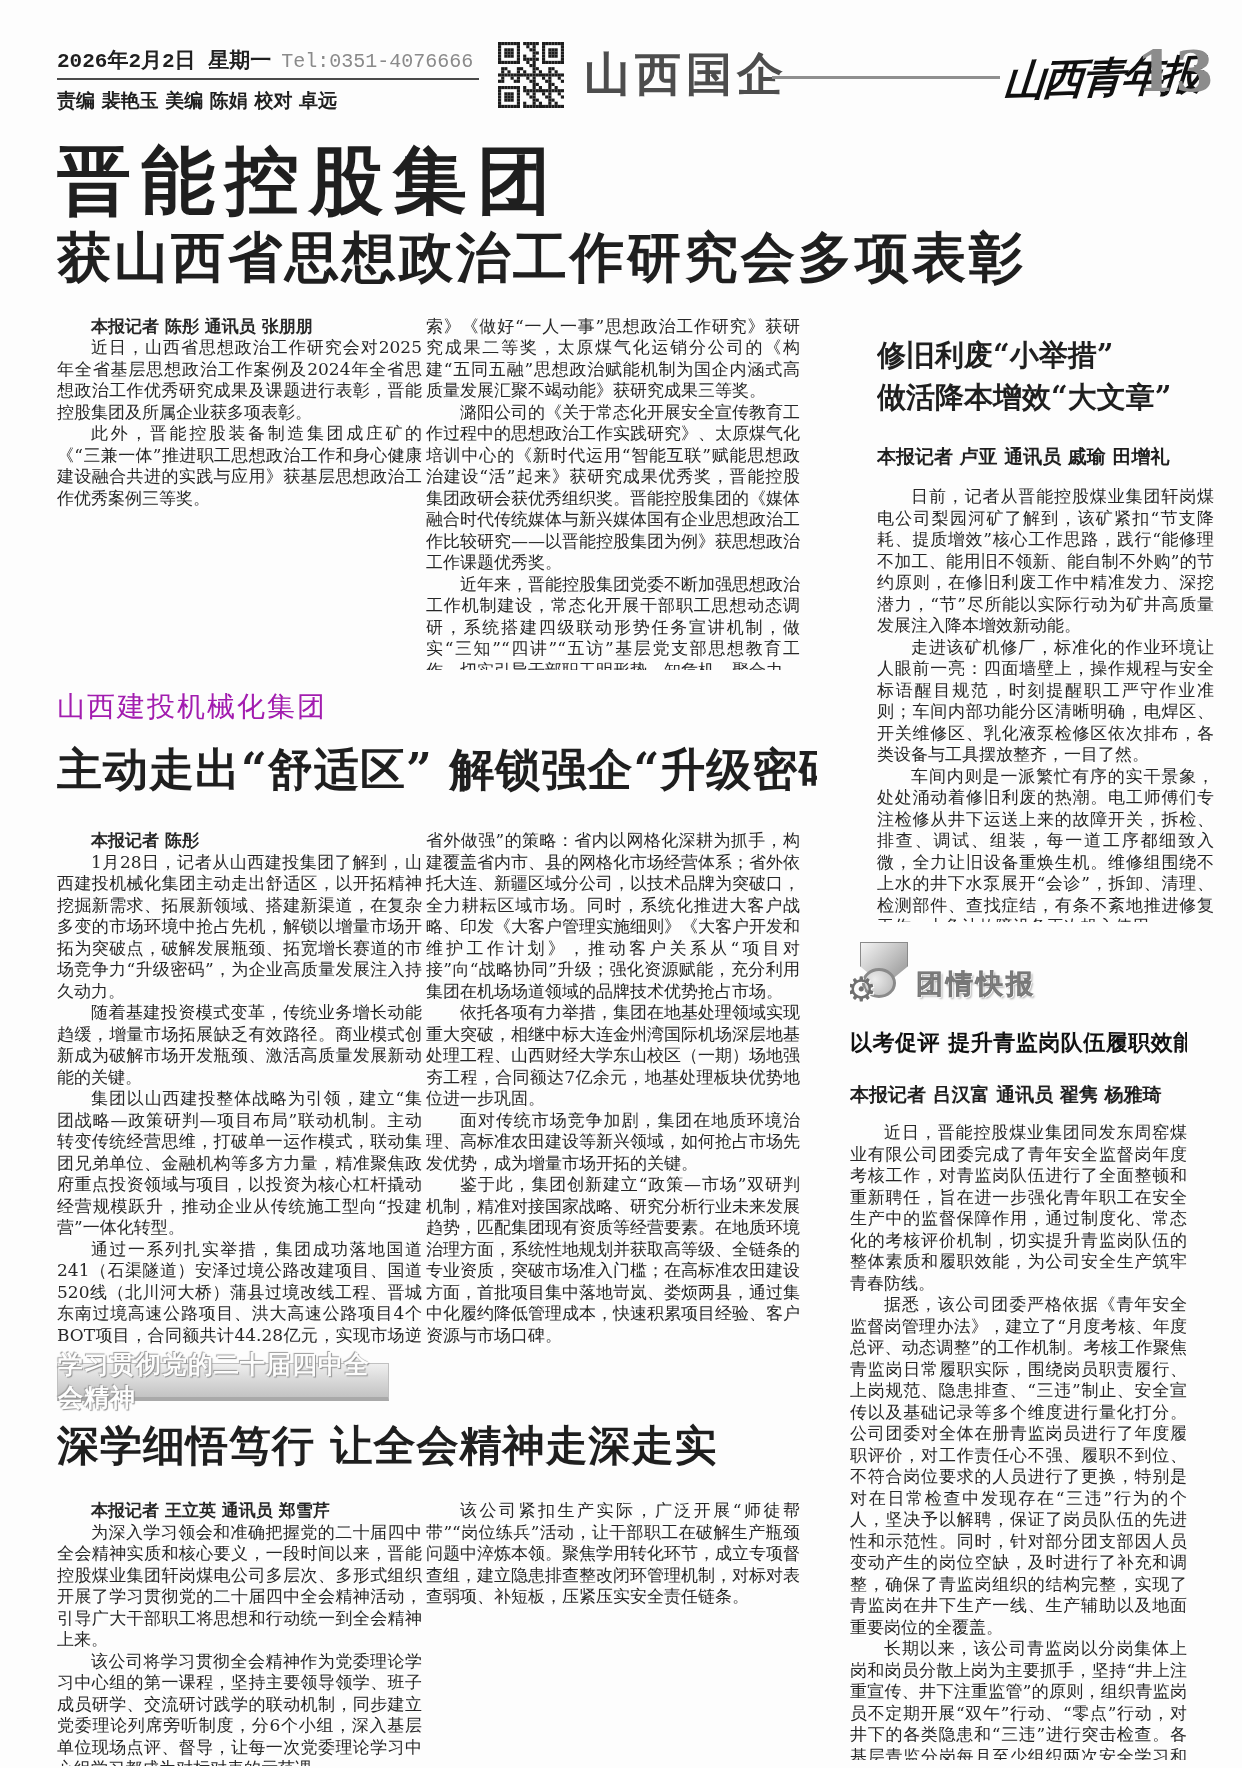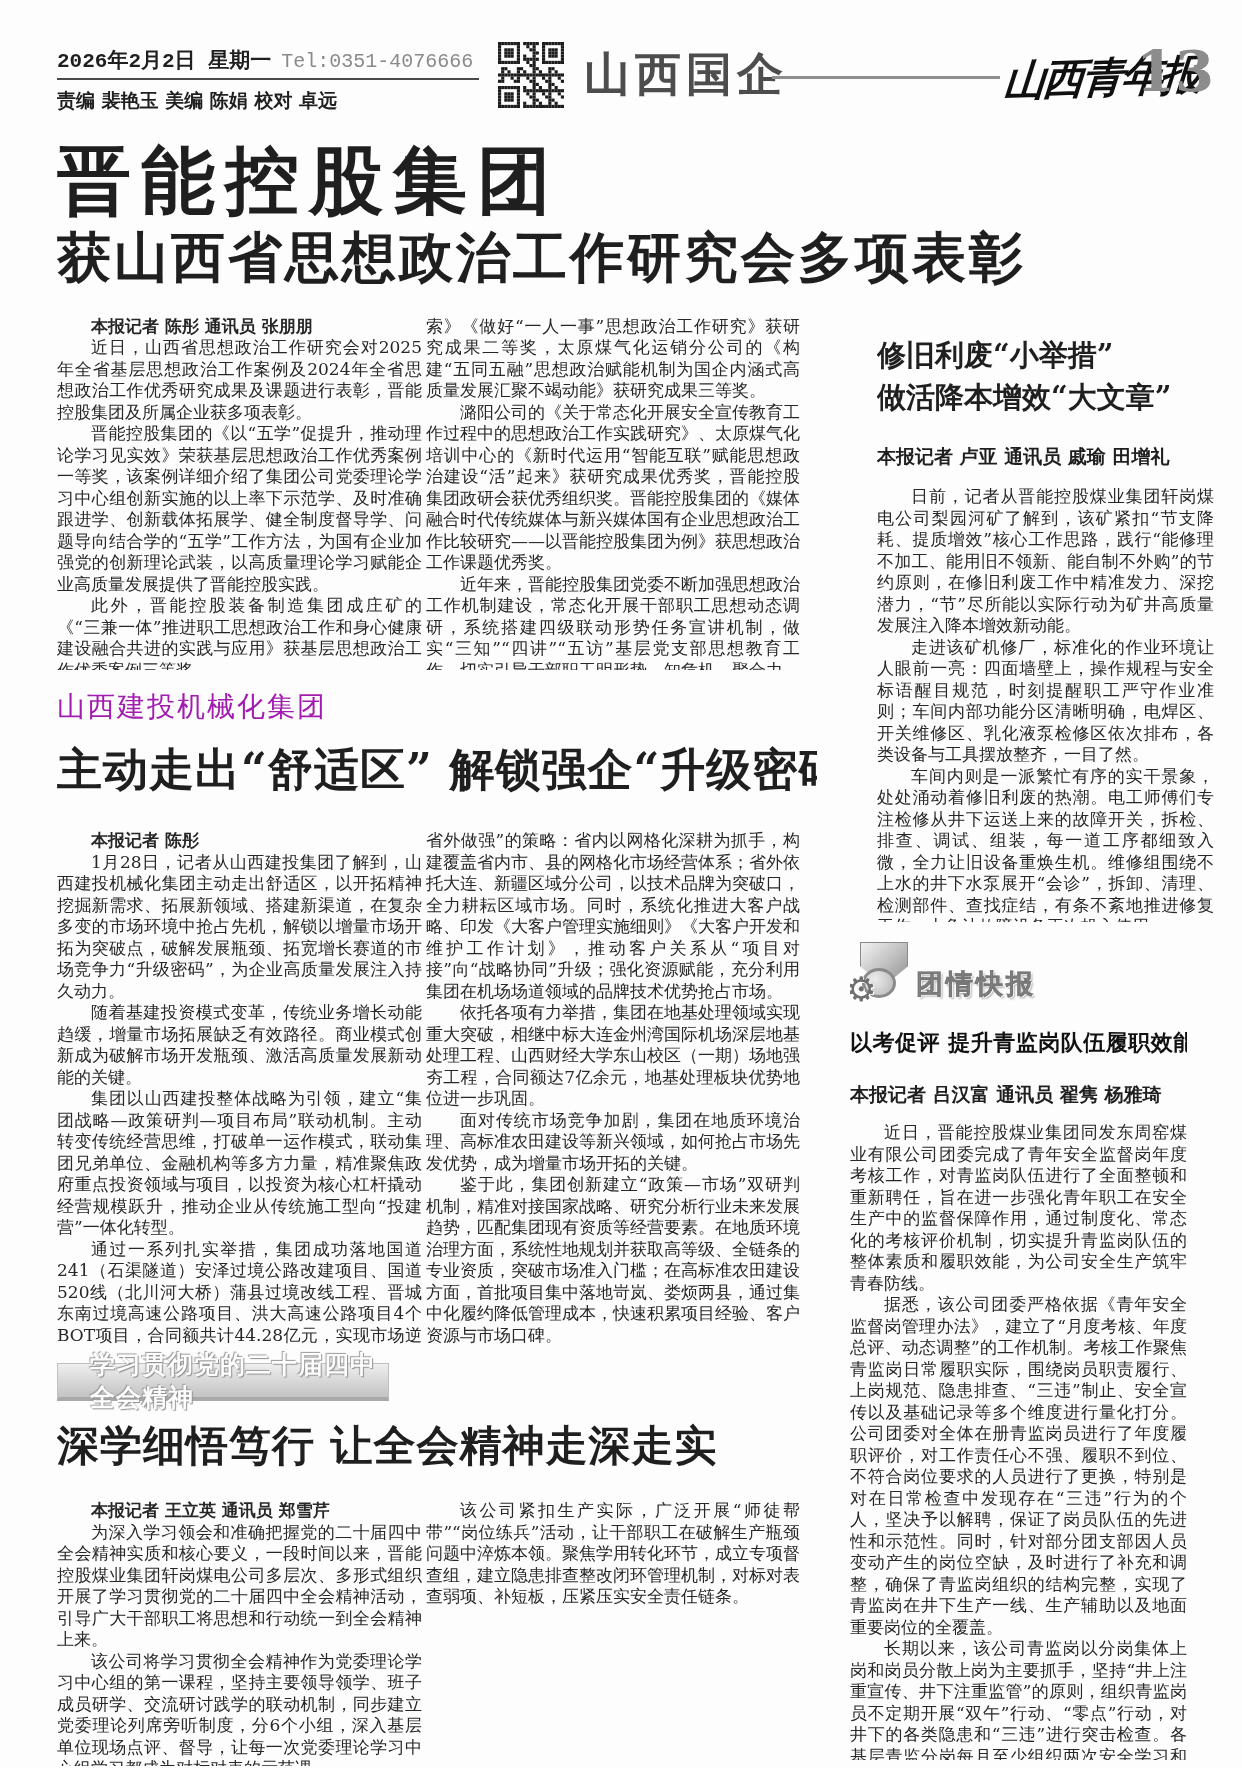--- a/index.html
+++ b/index.html
@@ -45,21 +45,21 @@
   #mid-kicker{font-size:28px;margin:0;color:#a21caf;letter-spacing:2px;}
   #mid-h2{font-size:45px;font-weight:800;letter-spacing:1px;margin:14px 0 0 0;white-space:nowrap;}
   #middle .cols{margin-top:30px;width:757px;}
 
   
   #banner{left:57px;top:1363px;width:330px;height:33px;
           background:linear-gradient(180deg,#efefef 0%,#d6d6d6 55%,#c3c3c3 100%);
           border:1px solid #c0c0c0;border-bottom:4px solid #a9a9a9;
           display:flex;align-items:center;justify-content:center;}
   #banner span{font-family:"DejaVu Sans","Liberation Sans",sans-serif;font-weight:bold;font-size:25px;
-          color:#fdfdfd;letter-spacing:1px;text-shadow:1px 1px 1px #8f8f8f,-1px -1px 1px #9b9b9b;padding-left:32px;}
+          color:#fdfdfd;letter-spacing:1px;text-shadow:1px 1px 1px #8f8f8f,-1px -1px 1px #9b9b9b;}
 
   
   #bottom{left:57px;top:1418px;width:760px;height:348px;overflow:hidden;}
   #bot-h2{font-size:42px;font-weight:800;letter-spacing:1px;margin:0;white-space:nowrap;}
   #bottom .cols{margin-top:26px;width:757px;}
 
   
   #tuanqing{left:850px;top:936px;width:337px;height:824px;overflow:hidden;}
   .tq-badge{display:flex;align-items:flex-end;gap:8px;height:66px;}
   .tq-icon{position:relative;width:58px;height:62px;flex:0 0 auto;}
@@ -322,21 +322,20 @@
 <div class="abs" id="page-num">13</div>
 
 <div class="abs" id="main-article">
   <h1 id="main-h1a">晋能控股集团</h1>
   <h1 id="main-h1b">获山西省思想政治工作研究会多项表彰</h1>
   <div class="cols">
     <div class="c1 body-col">
       <p class="byline">本报记者 陈彤 通讯员 张朋朋</p>
       <div>
           <p>近日，山西省思想政治工作研究会对2025年全省基层思想政治工作案例及2024年全省思想政治工作优秀研究成果及课题进行表彰，晋能控股集团及所属企业获多项表彰。</p>
-          <p>晋能控股集团的《以“五学”促提升，推动理论学习见实效》荣获基层思想政治工作优秀案例一等奖，该案例详细介绍了集团公司党委理论学习中心组创新实施的以上率下示范学、及时准确跟进学、创新载体拓展学、健全制度督导学、问题导向结合学的“五学”工作方法，为国有企业加强党的创新理论武装，以高质量理论学习赋能企业高质量发展提供了晋能控股实践。</p>
           <p>此外，晋能控股装备制造集团成庄矿的《“三兼一体”推进职工思想政治工作和身心健康建设融合共进的实践与应用》获基层思想政治工作优秀案例三等奖。</p>
         </div>
     </div>
     <div class="c2 body-col">
       <div>
           <p class="cont">索》《做好“一人一事”思想政治工作研究》获研究成果二等奖，太原煤气化运销分公司的《构建“五同五融”思想政治赋能机制为国企内涵式高质量发展汇聚不竭动能》获研究成果三等奖。</p>
           <p>潞阳公司的《关于常态化开展安全宣传教育工作过程中的思想政治工作实践研究》、太原煤气化培训中心的《新时代运用“智能互联”赋能思想政治建设“活”起来》获研究成果优秀奖，晋能控股集团政研会获优秀组织奖。晋能控股集团的《媒体融合时代传统媒体与新兴媒体国有企业思想政治工作比较研究——以晋能控股集团为例》获思想政治工作课题优秀奖。</p>
           <p>近年来，晋能控股集团党委不断加强思想政治工作机制建设，常态化开展干部职工思想动态调研，系统搭建四级联动形势任务宣讲机制，做实“三知”“四讲”“五访”基层党支部思想教育工作，切实引导干部职工明形势、知危机、聚合力，为加快建设世界一流现代化综合能源企业集团提供坚强思想保障。</p>
         </div>
     </div>

